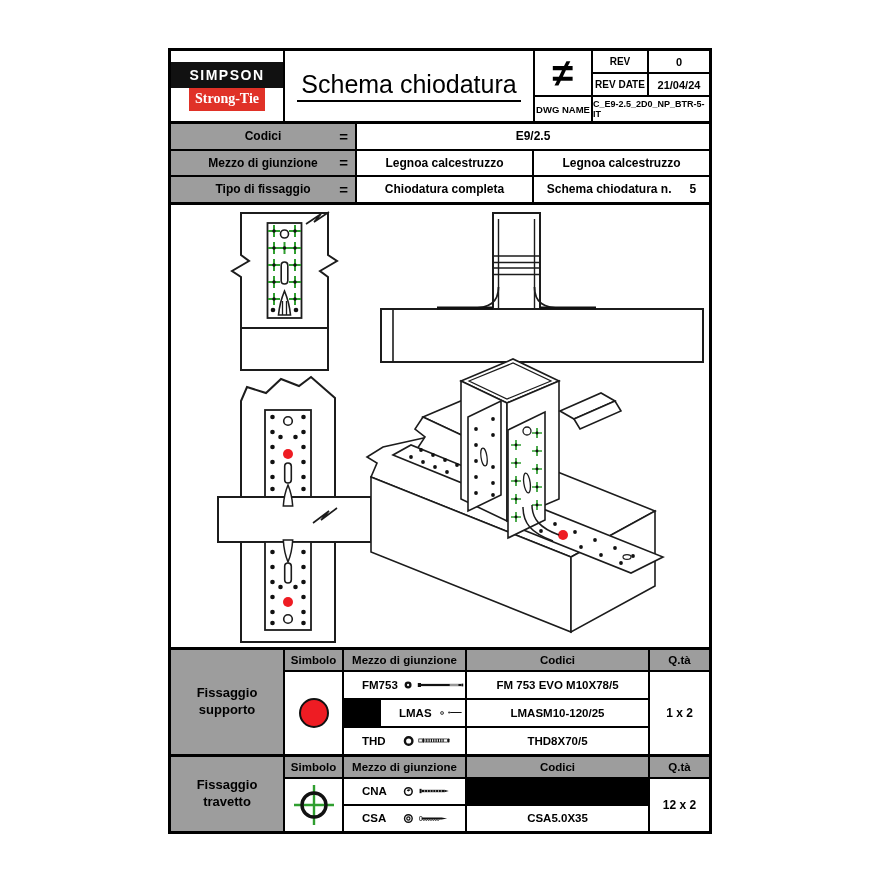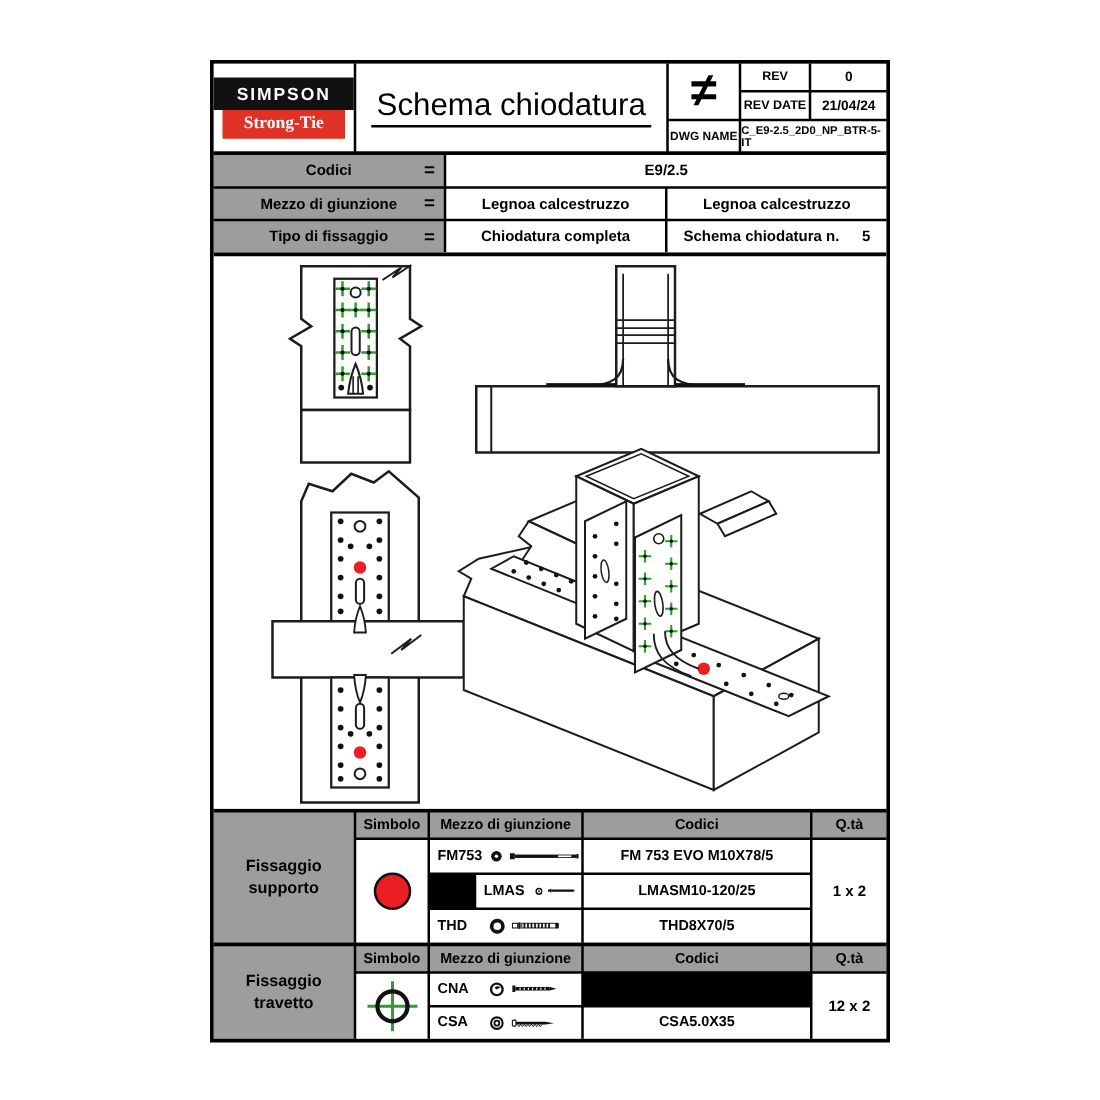--- a/index.html
+++ b/index.html
@@ -7,21 +7,21 @@
   .canvas{position:relative;width:880px;height:880px;background:#fff;overflow:hidden;}
   .sheet{position:absolute;left:168px;top:48px;width:544px;border:3px solid #000;background:#fff;}
 
   
   .hdr{display:grid;grid-template-columns:112px 248px 174px;gap:2px;background:#000;height:70px;}
   .hdr>div{background:#fff;}
   .logo-cell{display:flex;flex-direction:column;align-items:center;justify-content:center;padding:4px 5px;}
   .logo-black{background:#111;color:#fff;font-weight:bold;font-size:14px;letter-spacing:1.5px;
     width:112px;height:26px;display:flex;align-items:center;justify-content:center;}
   .logo-red{background:#e03127;color:#fff;font-weight:bold;font-size:14px;
-    font-family:"Liberation Serif",serif;width:98px;height:23px;display:flex;align-items:center;justify-content:center;}
+    font-family:"Liberation Serif",serif;width:76px;height:23px;display:flex;align-items:center;justify-content:center;}
   .title-cell{display:flex;align-items:center;justify-content:center;}
   .title-cell span{font-size:25px;font-weight:normal;border-bottom:2px solid #000;padding:0 4px 1px 4px;}
   .revblock{display:grid;grid-template-columns:56px 54px 60px;grid-template-rows:21px 21px 1fr;gap:2px;background:#000;}
   .revblock>div{background:#fff;display:flex;align-items:center;justify-content:center;font-weight:bold;}
   .neq{grid-row:1/3;font-size:38px;font-weight:bold;line-height:1;}
   .rev-lab{font-size:10px;}
   .rev-val{font-size:11px;}
   .dwg-lab{font-size:9.5px;}
   .dwg-val{grid-column:2/4;font-size:9px;letter-spacing:0;}
 
@@ -40,21 +40,21 @@
 
   
   .fix{border-top:3px solid #000;display:grid;gap:2px;background:#000;
     grid-template-columns:112px 57px 121px 181px 1fr;}
   .fix>div{background:#fff;display:flex;align-items:center;justify-content:center;}
   .fix .gray{background:#9d9d9d;}
   .fix .hcell{font-weight:bold;font-size:11.5px;}
   .grp{grid-row:1/5;font-weight:bold;font-size:13px;text-align:center;padding:0 10px;line-height:1.25;}
   .grp2{grid-row:1/4;}
   .sym{flex-direction:column;}
-  .mz{justify-content:center;gap:4px;padding-left:6px;}
+  .mz{justify-content:center;gap:4px;padding-left:18px;}
   .mz .nm{font-weight:bold;font-size:11.5px;min-width:37px;}
   .code{font-weight:bold;font-size:11.5px;}
   .qty{font-weight:bold;font-size:12px;}
   .sup-rows{grid-template-rows:20px 26px 26px 26px;}
   .trav-rows{grid-template-rows:20px 25px 25px;}
 </style>
 </head>
 <body>
 <div class="canvas">
 

